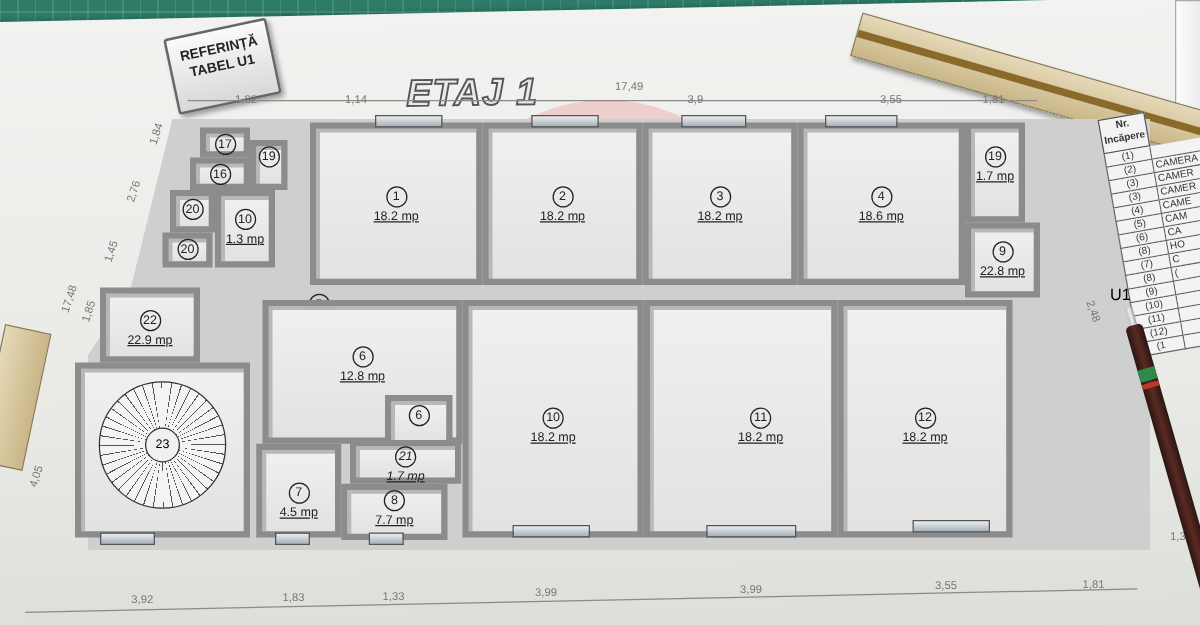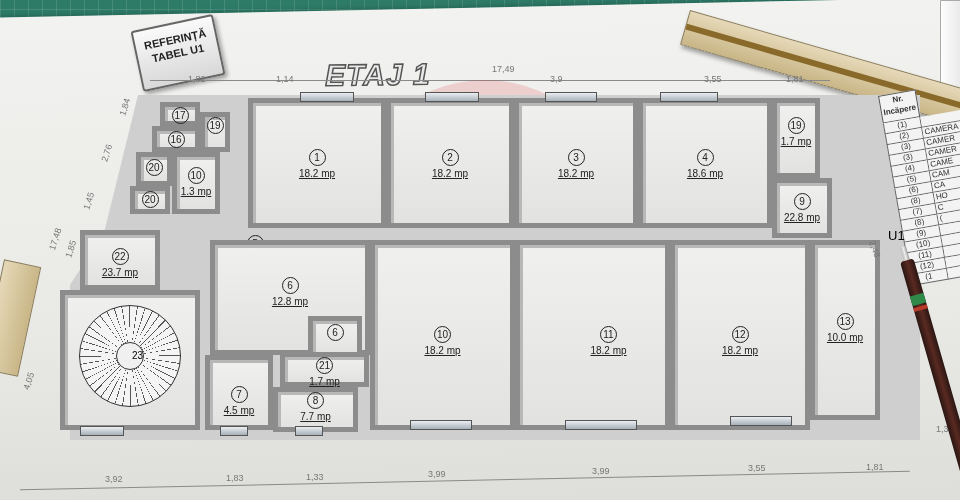--- a/index.html
+++ b/index.html
@@ -15,21 +15,21 @@
   .dimline{position:absolute;height:1px;background:#8a8a8a;}
   .ref-card{position:absolute;left:136px;top:22px;width:80px;height:50px;background:linear-gradient(180deg,#fafafa,#d8d8d8);border:2px solid #666;border-radius:3px;transform:rotate(-12deg);box-shadow:2px 3px 4px rgba(0,0,0,.35);text-align:center;font-size:11px;font-weight:bold;line-height:14px;padding-top:8px;color:#222;}
   .plan{position:absolute;left:40px;top:90px;width:880px;height:360px;}
   .building{position:absolute;left:30px;top:5px;width:850px;height:345px;background:#cfcfcf;clip-path:polygon(8% 0,100% 0,100% 100%,0 100%,0 55%,4% 40%,6% 20%);}
   .room{position:absolute;background:linear-gradient(180deg,#f0f0ee,#e2e2e0);border:5px solid #8c8c8c;box-sizing:border-box;box-shadow:inset 3px 3px 0 #b8b8b8;}
   .rlabel{position:absolute;left:0;right:0;top:38%;text-align:center;font-size:10px;color:#222;}
   .rnum{display:inline-block;width:15px;height:15px;border:1px solid #222;border-radius:50%;line-height:15px;font-size:10px;margin-bottom:2px;}
   .rarea{display:block;text-decoration:underline;font-size:10px;}
   .win{position:absolute;height:8px;background:linear-gradient(180deg,#eaeef2,#a7b0b8);border:1px solid #555;}
   .stair{position:absolute;border-radius:50%;border:1px solid #333;background:repeating-conic-gradient(#f4f4f4 0 8deg,#555 8deg 9deg);}
-  .stair-c{position:absolute;width:26px;height:26px;border-radius:50%;background:#f0f0f0;border:1px solid #333;left:50%;top:50%;transform:translate(-50%,-50%);font-size:10px;line-height:26px;text-align:right;}
+  .stair-c{position:absolute;width:26px;height:26px;border-radius:50%;background:#f0f0f0;border:1px solid #333;left:50%;top:50%;transform:translate(-50%,-50%);font-size:10px;line-height:26px;text-align:center;}
   .watermark{position:absolute;left:345px;top:80px;width:280px;height:300px;pointer-events:none;}
   .wm-top{position:absolute;left:0;top:0;width:280px;height:140px;border-radius:140px 140px 0 0;background:rgba(220,60,60,0.18);}
   .wm-bot{position:absolute;left:0;top:150px;width:280px;height:140px;border-radius:0 0 140px 140px;background:rgba(40,90,190,0.15);}
   .wm-text{position:absolute;left:30px;top:150px;font-size:46px;font-weight:bold;color:rgba(40,90,190,0.25);letter-spacing:2px;}
   .table{position:absolute;left:878px;top:96px;width:90px;transform:rotate(-10deg);transform-origin:0 0;font-size:8px;color:#333;}
   .table .hdr{border:1px solid #555;height:26px;width:36px;text-align:center;line-height:11px;font-weight:bold;background:#f3f3f3;}
   .trow{display:flex;height:11px;}
   .tc1{width:36px;border:1px solid #666;border-top:none;text-align:center;line-height:10px;background:#f3f3f3;}
   .tc2{width:50px;border:1px solid #666;border-top:none;border-left:none;line-height:10px;padding-left:2px;overflow:hidden;white-space:nowrap;background:#f3f3f3;}
   .u1{position:absolute;left:888px;top:228px;font-size:13px;color:#000000;}
@@ -120,57 +120,54 @@
   </div>
   <div class="room" style="left:132px;top:62px;width:48px;height:62px;">
     <div class="rlabel" style="top:20%;"><span class="rnum">10</span><span class="rarea">1.3 mp</span></div>
   </div>
 
   <div class="room" style="left:180px;top:100px;width:70px;height:90px;border-color:transparent;background:transparent;box-shadow:none;">
     <div class="rlabel" style="top:50%;"><span class="rnum">5</span><span class="rarea">29.3 mp</span></div>
   </div>
 
   <div class="room" style="left:40px;top:140px;width:80px;height:60px;">
-    <div class="rlabel" style="top:25%;"><span class="rnum">22</span><span class="rarea">23.7 mp</span></div>
+    <div class="rlabel" style="top:25%;"><span class="rnum">22</span><span class="rarea">22.9 mp</span></div>
   </div>
 
   <div class="room" style="left:20px;top:200px;width:140px;height:140px;">
     <div class="stair" style="left:14px;top:10px;width:100px;height:100px;">
       <div class="stair-c">23</div>
     </div>
   </div>
 
   <div class="room" style="left:170px;top:150px;width:160px;height:115px;">
     <div class="rlabel" style="top:30%;"><span class="rnum">6</span><span class="rarea">12.8 mp</span></div>
   </div>
   <div class="room" style="left:268px;top:226px;width:54px;height:44px;">
     <div class="rlabel" style="top:10%;"><span class="rnum">6</span></div>
   </div>
 
   <div class="room" style="left:165px;top:265px;width:68px;height:75px;">
     <div class="rlabel" style="top:40%;"><span class="rnum">7</span><span class="rarea">4.5 mp</span></div>
   </div>
-  <div class="room" style="left:240px;top:262px;width:89px;height:35px;">
+  <div class="room" style="left:240px;top:262px;width:89px;height:35px;font-style:italic;">
     <div class="rlabel" style="top:0;"><span class="rnum">21</span><span class="rarea">1.7 mp</span></div>
   </div>
   <div class="room" style="left:233px;top:297px;width:85px;height:45px;">
     <div class="rlabel" style="top:0;"><span class="rnum">8</span><span class="rarea">7.7 mp</span></div>
   </div>
 
   <div class="room" style="left:330px;top:150px;width:145px;height:190px;">
     <div class="rlabel" style="top:45%;"><span class="rnum">10</span><span class="rarea">18.2 mp</span></div>
   </div>
   <div class="room" style="left:475px;top:150px;width:155px;height:190px;">
     <div class="rlabel" style="top:45%;padding-left:32px;"><span class="rnum">11</span><span class="rarea">18.2 mp</span></div>
   </div>
   <div class="room" style="left:630px;top:150px;width:140px;height:190px;">
     <div class="rlabel" style="top:45%;"><span class="rnum">12</span><span class="rarea">18.2 mp</span></div>
-  </div>
-  <div class="room" style="left:770px;top:150px;width:70px;height:180px;">
-    <div class="rlabel" style="top:40%;"><span class="rnum">13</span><span class="rarea">10.0 mp</span></div>
   </div>
 
   <div class="win" style="left:260px;top:2px;width:52px;"></div>
   <div class="win" style="left:385px;top:2px;width:52px;"></div>
   <div class="win" style="left:505px;top:2px;width:50px;"></div>
   <div class="win" style="left:620px;top:2px;width:56px;"></div>
   <div class="win" style="left:40px;top:336px;width:42px;"></div>
   <div class="win" style="left:180px;top:336px;width:26px;"></div>
   <div class="win" style="left:255px;top:336px;width:26px;"></div>
   <div class="win" style="left:370px;top:330px;width:60px;"></div>

